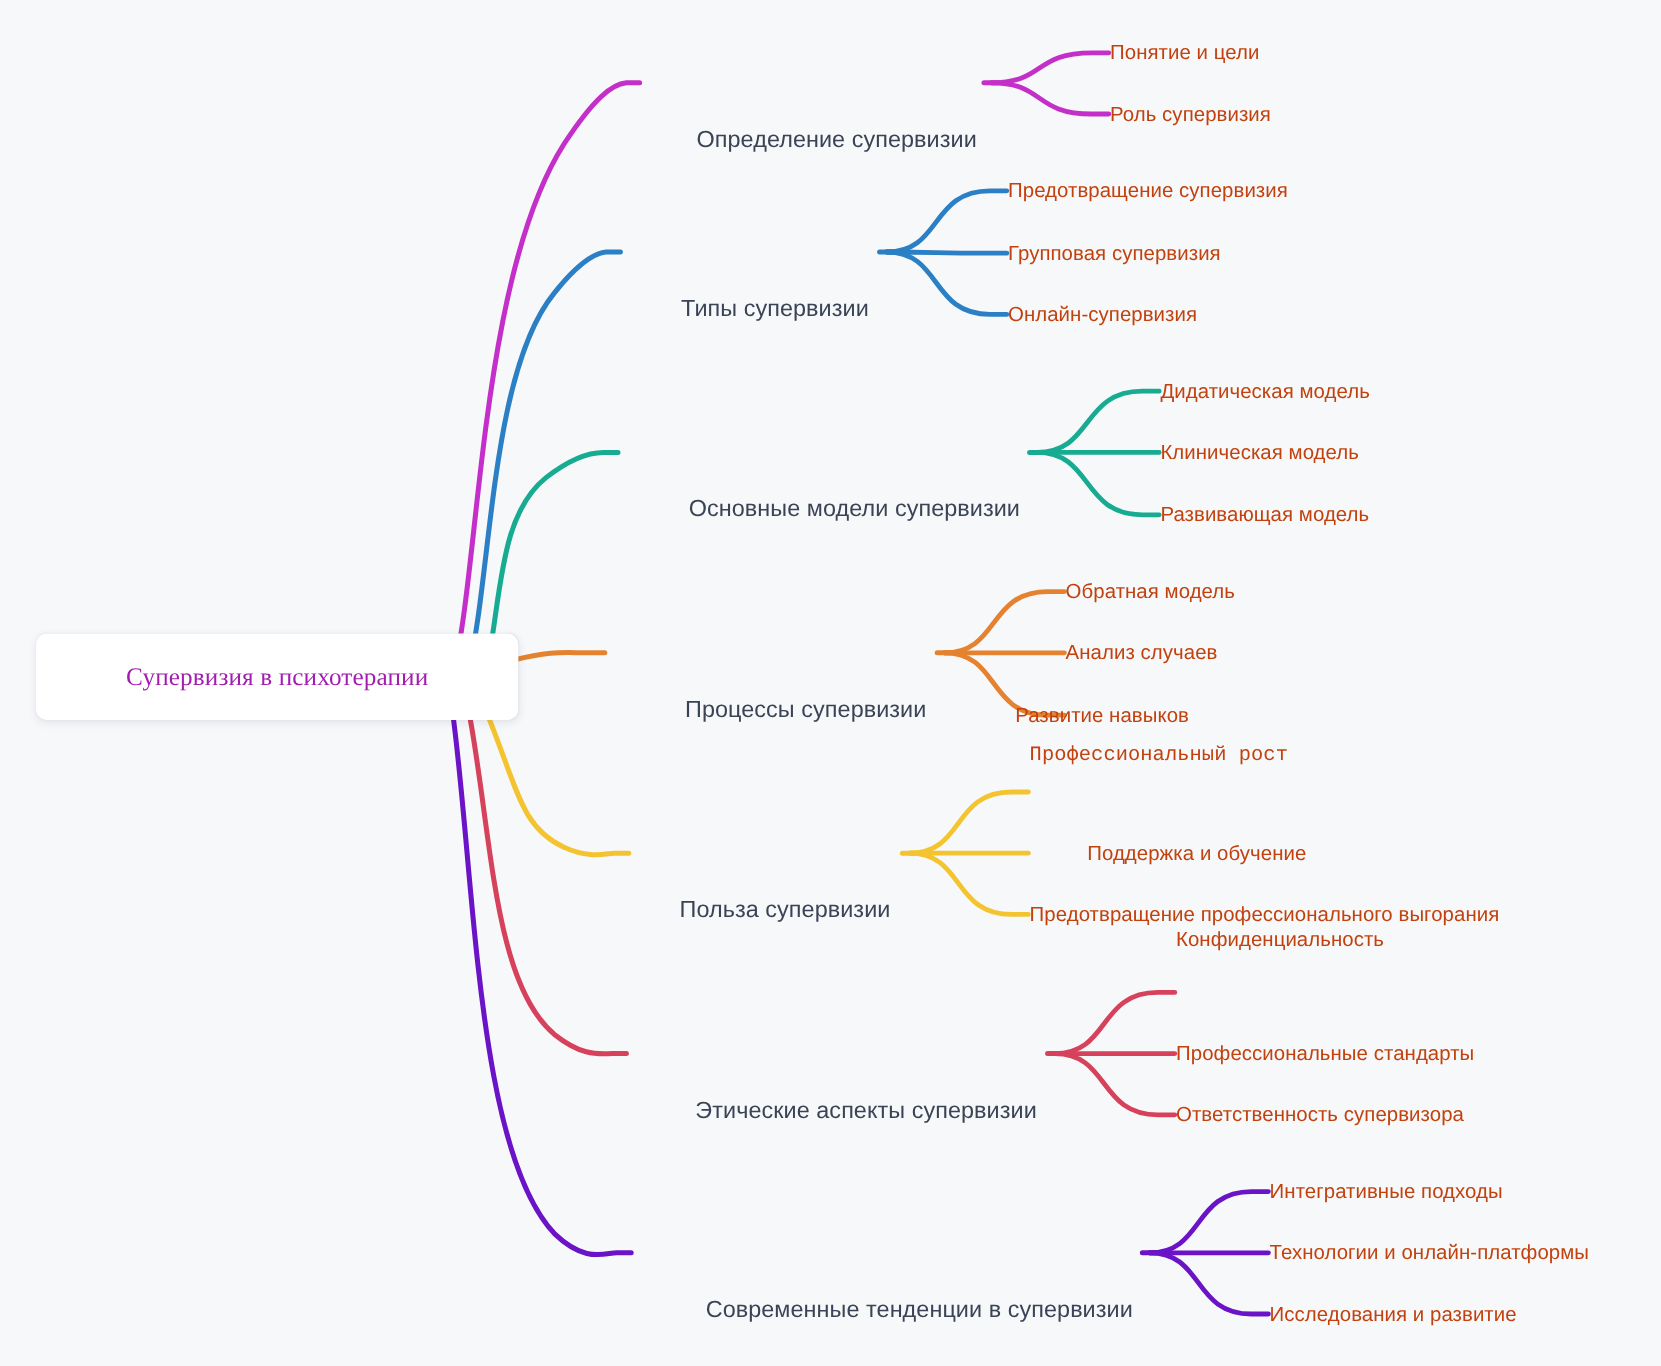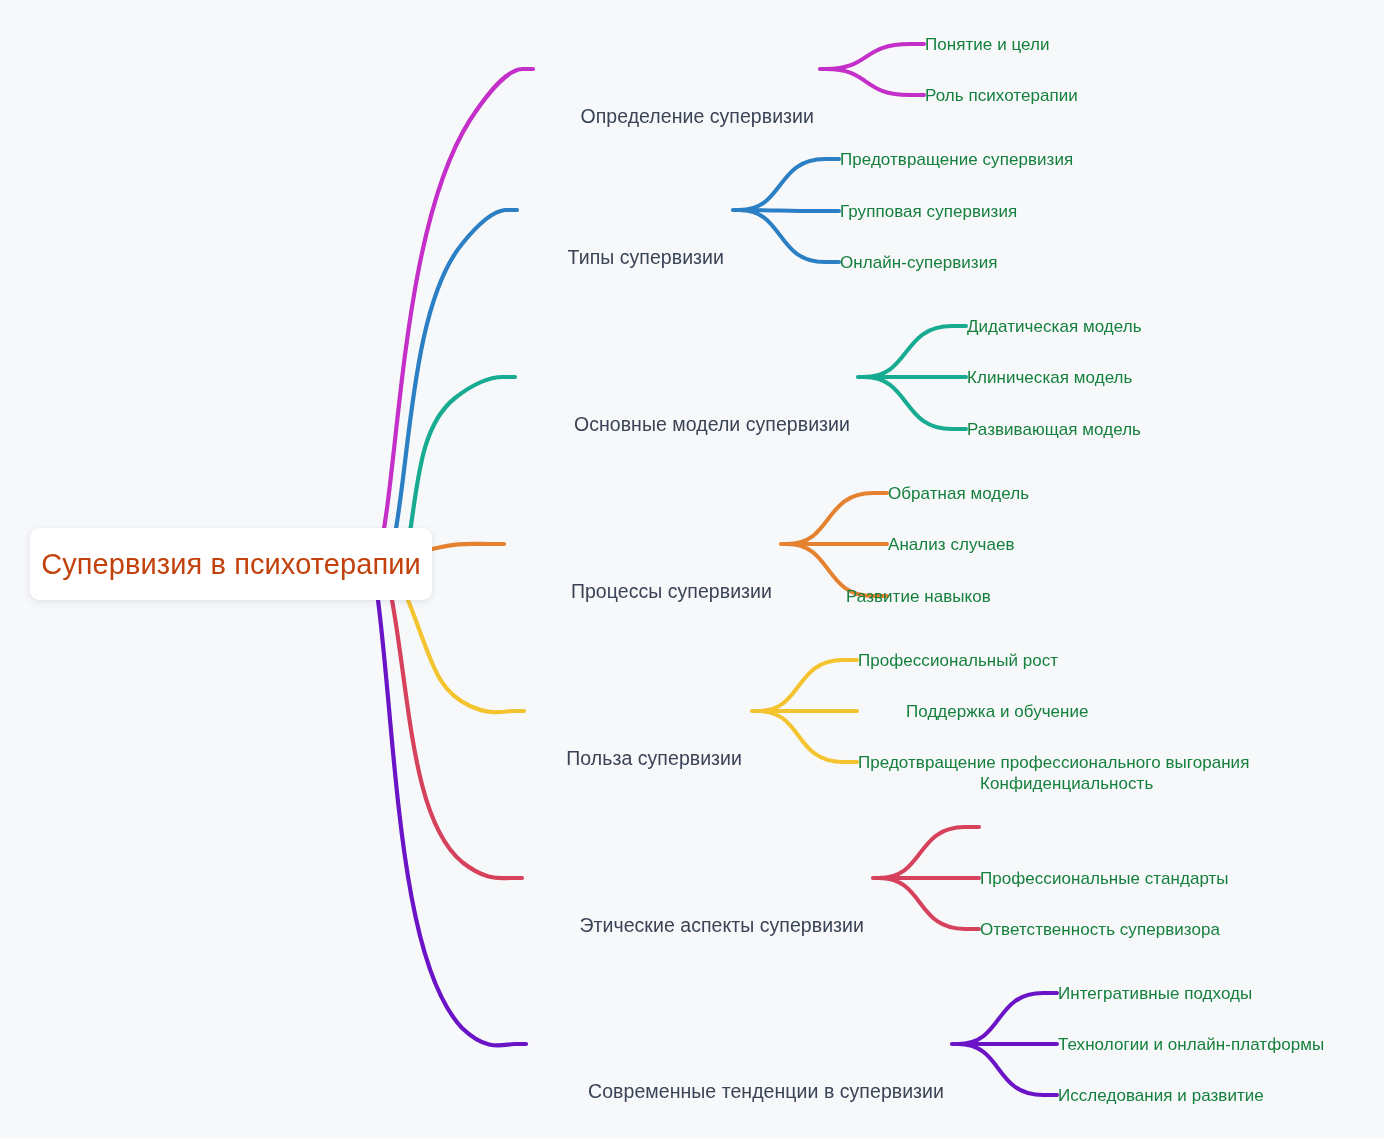--- a/index.html
+++ b/index.html
@@ -40,39 +40,40 @@
     color: #3a4456;
     line-height: 1;
   }
   .root-node {
     background: #ffffff;
     border-radius: 9px;
     box-shadow: 0 2px 7px rgba(40, 52, 70, 0.10), 0 0 1px rgba(40,52,70,0.10);
     display: flex;
     align-items: center;
     justify-content: center;
-    font-size: 29px;
-    color: #c2410c;
+    font-size: 21px;
+    color: #a21caf;
     letter-spacing: 0.1px;
     z-index: 5;
+    font-family: Liberation Serif, serif;
   }
   .branch-node {
     font-size: 19.5px;
     color: #3a4456;
     transform: translateY(-50%);
     z-index: 4;
     letter-spacing: 0.05px;
   }
   .branch-node.align-right {
     text-align: right;
     margin-top: 48px;
   }
   .leaf-node {
     font-size: 17px;
-    color: #15803d;
+    color: #c2410c;
     transform: translateY(-50%);
     z-index: 4;
     letter-spacing: 0.05px;
   }
 </style>
 </head>
 <body>
 
 <div id="mindmap-root">
 
@@ -115,35 +116,35 @@
       </g>
   </svg>
 
   <div class="node root-node" id="root-node" style="left: 30px; top: 528px; width: 402px; height: 72px;">
     <span>Супервизия в психотерапии</span>
   </div>
 
   <div id="node-layer">
       <div class="node branch-node align-right" style="left: 539px; top: 69px; width: 275px;"><span>Определение супервизии</span></div>
       <div class="node leaf-node" style="left: 925px; top: 44px;"><span>Понятие и цели</span></div>
-      <div class="node leaf-node" style="left: 925px; top: 95px;"><span>Роль психотерапии</span></div>
+      <div class="node leaf-node" style="left: 925px; top: 95px;"><span>Роль супервизия</span></div>
       <div class="node branch-node align-right" style="left: 538px; top: 210px; width: 186px;"><span>Типы супервизии</span></div>
       <div class="node leaf-node" style="left: 840px; top: 159px;"><span>Предотвращение супервизия</span></div>
       <div class="node leaf-node" style="left: 840px; top: 211px;"><span>Групповая супервизия</span></div>
       <div class="node leaf-node" style="left: 840px; top: 262px;"><span>Онлайн-супервизия</span></div>
       <div class="node branch-node align-right" style="left: 538px; top: 377px; width: 312px;"><span>Основные модели супервизии</span></div>
       <div class="node leaf-node" style="left: 967px; top: 326px; text-align: right;"><span>Дидатическая модель</span></div>
       <div class="node leaf-node" style="left: 967px; top: 377px;"><span>Клиническая модель</span></div>
       <div class="node leaf-node" style="left: 967px; top: 429px;"><span>Развивающая модель</span></div>
       <div class="node branch-node align-right" style="left: 542px; top: 544px; width: 230px;"><span>Процессы супервизии</span></div>
       <div class="node leaf-node" style="left: 888px; top: 493px;"><span>Обратная модель</span></div>
       <div class="node leaf-node" style="left: 888px; top: 544px;"><span>Анализ случаев</span></div>
       <div class="node leaf-node" style="left: 846px; top: 596px;"><span>Развитие навыков</span></div>
       <div class="node branch-node align-right" style="left: 542px; top: 711px; width: 200px;"><span>Польза супервизии</span></div>
-      <div class="node leaf-node" style="left: 858px; top: 660px;"><span>Профессиональный рост</span></div>
+      <div class="node leaf-node" style="left: 858px; top: 630px; font-family: Liberation Mono, monospace;"><span>Профессиональный рост</span></div>
       <div class="node leaf-node" style="left: 858px; top: 711px; margin-left: 48px;"><span>Поддержка и обучение</span></div>
       <div class="node leaf-node" style="left: 858px; top: 762px;"><span>Предотвращение профессионального выгорания</span></div>
       <div class="node branch-node align-right" style="left: 538px; top: 878px; width: 326px;"><span>Этические аспекты супервизии</span></div>
       <div class="node leaf-node" style="left: 980px; top: 783px; text-align: center;"><span>Конфиденциальность</span></div>
       <div class="node leaf-node" style="left: 980px; top: 878px;"><span>Профессиональные стандарты</span></div>
       <div class="node leaf-node" style="left: 980px; top: 929px;"><span>Ответственность супервизора</span></div>
       <div class="node branch-node align-right" style="left: 540px; top: 1044px; width: 404px;"><span>Современные тенденции в супервизии</span></div>
       <div class="node leaf-node" style="left: 1058px; top: 993px;"><span>Интегративные подходы</span></div>
       <div class="node leaf-node" style="left: 1058px; top: 1044px;"><span>Технологии и онлайн-платформы</span></div>
       <div class="node leaf-node" style="left: 1058px; top: 1095px;"><span>Исследования и развитие</span></div>

